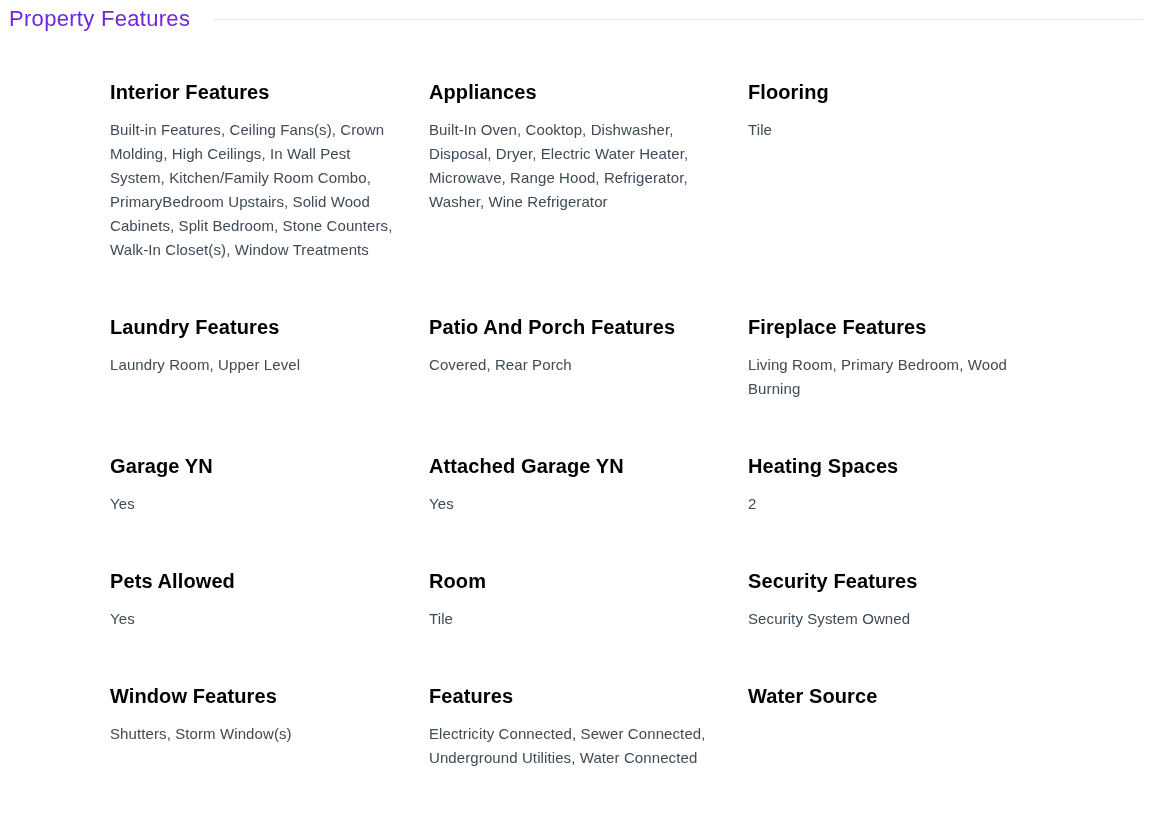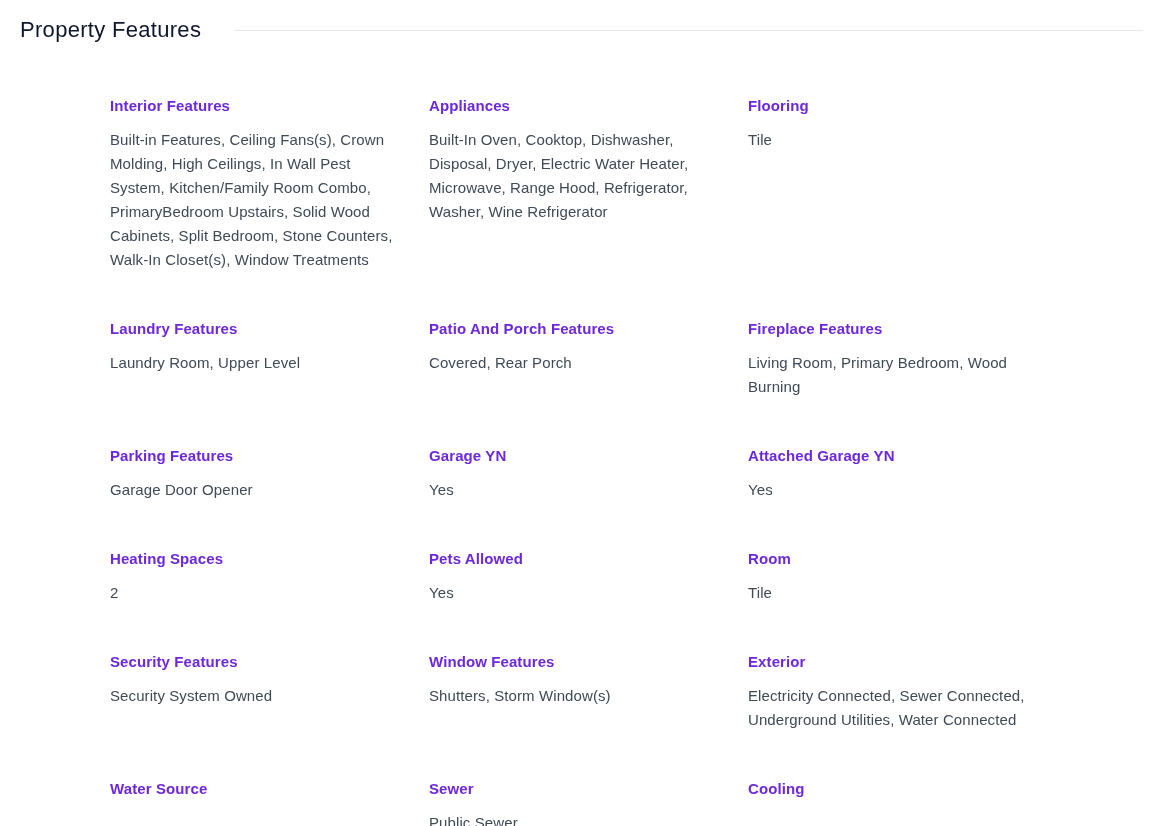--- a/index.html
+++ b/index.html
@@ -10,46 +10,46 @@
     background: #ffffff;
     font-family: "Liberation Sans", sans-serif;
     -webkit-font-smoothing: antialiased;
   }
   .section-header {
     display: flex;
     align-items: center;
     padding: 5px 6px 0 8px;
   }
   .section-title {
-    margin: 12px;
+    margin: 1px;
     font-size: 22px;
     font-weight: 400;
-    color: #0f172a;
+    color: #6d28d9;
     letter-spacing: 0.3px;
     white-space: nowrap;
   }
   .header-divider {
     flex: 1;
     height: 1px;
     background: #e7e7e9;
     margin-left: 22px;
   }
   .features-grid {
     display: grid;
     grid-template-columns: repeat(3, 1fr);
     column-gap: 26px;
     row-gap: 42px;
     margin: 36px 108px 60px 110px;
   }
   .feature-label {
-    font-size: 15px;
+    font-size: 20px;
     font-weight: 700;
-    color: #6d28d9;
+    color: #000000;
     letter-spacing: 0.1px;
-    margin: 6px 0 14px 0;
+    margin: 12px 0 14px 0;
   }
   .feature-value {
     font-size: 15px;
     line-height: 24px;
     color: #3f4a55;
     letter-spacing: 0.1px;
   }
 </style>
 </head>
 <body>
@@ -84,24 +84,20 @@
     <div class="feature">
       <div class="feature-label">Patio And Porch Features</div>
       <div class="feature-value">Covered, Rear Porch</div>
     </div>
 
     <div class="feature">
       <div class="feature-label">Fireplace Features</div>
       <div class="feature-value">Living Room, Primary Bedroom, Wood Burning</div>
     </div>
 
-    <div class="feature">
-      <div class="feature-label">Parking Features</div>
-      <div class="feature-value">Garage Door Opener</div>
-    </div>
 
     <div class="feature">
       <div class="feature-label">Garage YN</div>
       <div class="feature-value">Yes</div>
     </div>
 
     <div class="feature">
       <div class="feature-label">Attached Garage YN</div>
       <div class="feature-value">Yes</div>
     </div>
@@ -126,21 +122,21 @@
       <div class="feature-label">Security Features</div>
       <div class="feature-value">Security System Owned</div>
     </div>
 
     <div class="feature">
       <div class="feature-label">Window Features</div>
       <div class="feature-value">Shutters, Storm Window(s)</div>
     </div>
 
     <div class="feature">
-      <div class="feature-label">Exterior</div>
+      <div class="feature-label">Features</div>
       <div class="feature-value">Electricity Connected, Sewer Connected, Underground Utilities, Water Connected</div>
     </div>
 
     <div class="feature">
       <div class="feature-label">Water Source</div>
     </div>
 
     <div class="feature">
       <div class="feature-label">Sewer</div>
       <div class="feature-value">Public Sewer</div>

